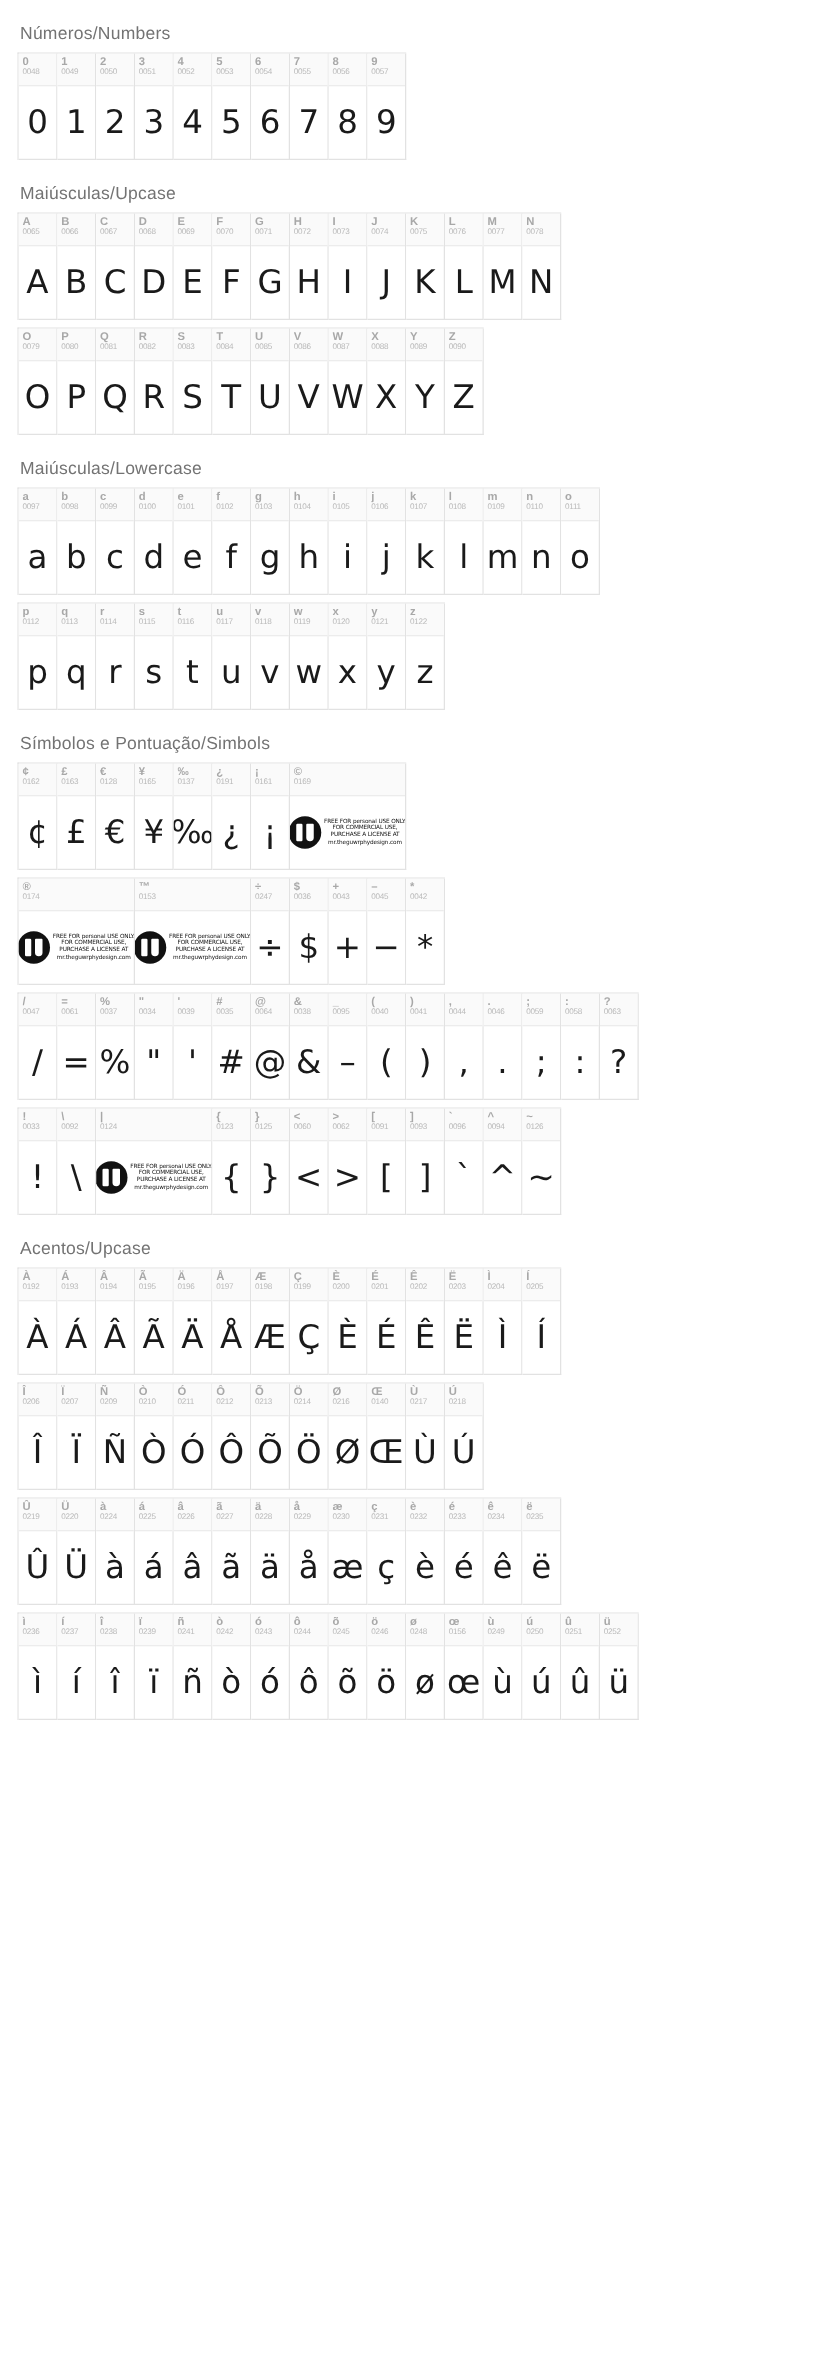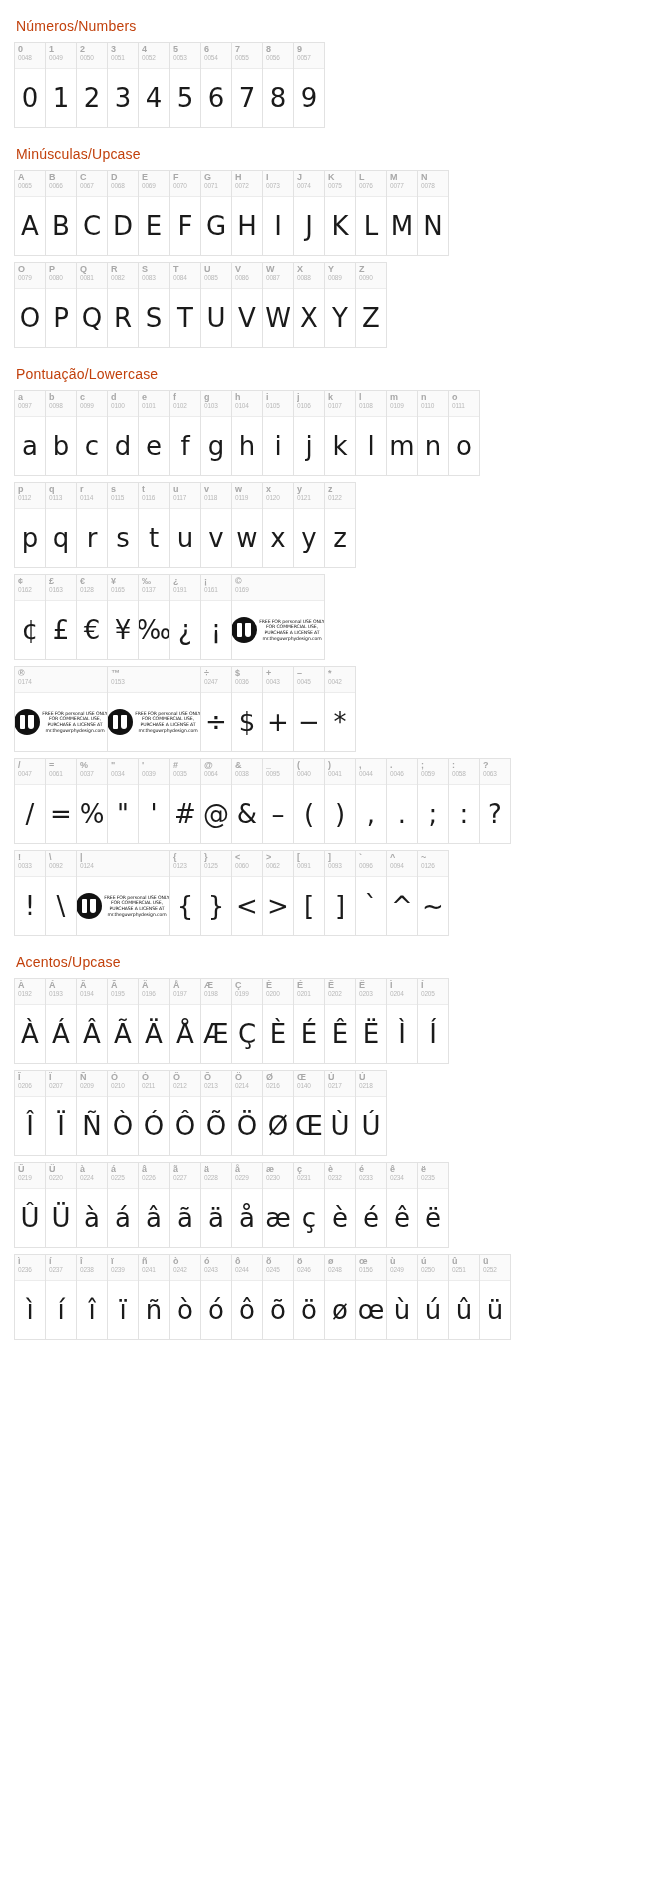--- a/index.html
+++ b/index.html
@@ -10,21 +10,21 @@
     font-family: "Liberation Sans", sans-serif;
   }
   body {
     width: 661px;
     min-height: 1887px;
     padding: 0 14px;
     color: #333;
   }
   .section-title {
     font-size: 14px;
-    color: #c2410c;
+    color: #737373;
     font-weight: normal;
     margin: 18px 0 8px 2px;
     letter-spacing: 0.2px;
   }
   .rows { margin-bottom: 4px; }
   .glyph-row {
     display: flex;
     flex-wrap: nowrap;
     border-left: 1px solid #e2e2e2;
     border-top: 1px solid #e2e2e2;
@@ -190,21 +190,21 @@
         </div>
         <div class="glyph-cell">
           <div class="glyph-head">
             <div class="glyph-char">9</div>
             <div class="glyph-code">0057</div>
           </div>
           <div class="glyph-body">9</div>
         </div>
       </div>
     </div>
-    <div class="section-title">Minúsculas/Upcase</div>
+    <div class="section-title">Maiúsculas/Upcase</div>
     <div class="rows">
       <div class="glyph-row">
         <div class="glyph-cell">
           <div class="glyph-head">
             <div class="glyph-char">A</div>
             <div class="glyph-code">0065</div>
           </div>
           <div class="glyph-body">A</div>
         </div>
         <div class="glyph-cell">
@@ -379,21 +379,21 @@
         </div>
         <div class="glyph-cell">
           <div class="glyph-head">
             <div class="glyph-char">Z</div>
             <div class="glyph-code">0090</div>
           </div>
           <div class="glyph-body">Z</div>
         </div>
       </div>
     </div>
-    <div class="section-title">Pontuação/Lowercase</div>
+    <div class="section-title">Maiúsculas/Lowercase</div>
     <div class="rows">
       <div class="glyph-row">
         <div class="glyph-cell">
           <div class="glyph-head">
             <div class="glyph-char">a</div>
             <div class="glyph-code">0097</div>
           </div>
           <div class="glyph-body">a</div>
         </div>
         <div class="glyph-cell">
@@ -568,20 +568,21 @@
         </div>
         <div class="glyph-cell">
           <div class="glyph-head">
             <div class="glyph-char">z</div>
             <div class="glyph-code">0122</div>
           </div>
           <div class="glyph-body">z</div>
         </div>
       </div>
     </div>
+    <div class="section-title">Símbolos e Pontuação/Simbols</div>
     <div class="rows">
       <div class="glyph-row">
         <div class="glyph-cell">
           <div class="glyph-head">
             <div class="glyph-char">¢</div>
             <div class="glyph-code">0162</div>
           </div>
           <div class="glyph-body">¢</div>
         </div>
         <div class="glyph-cell">

